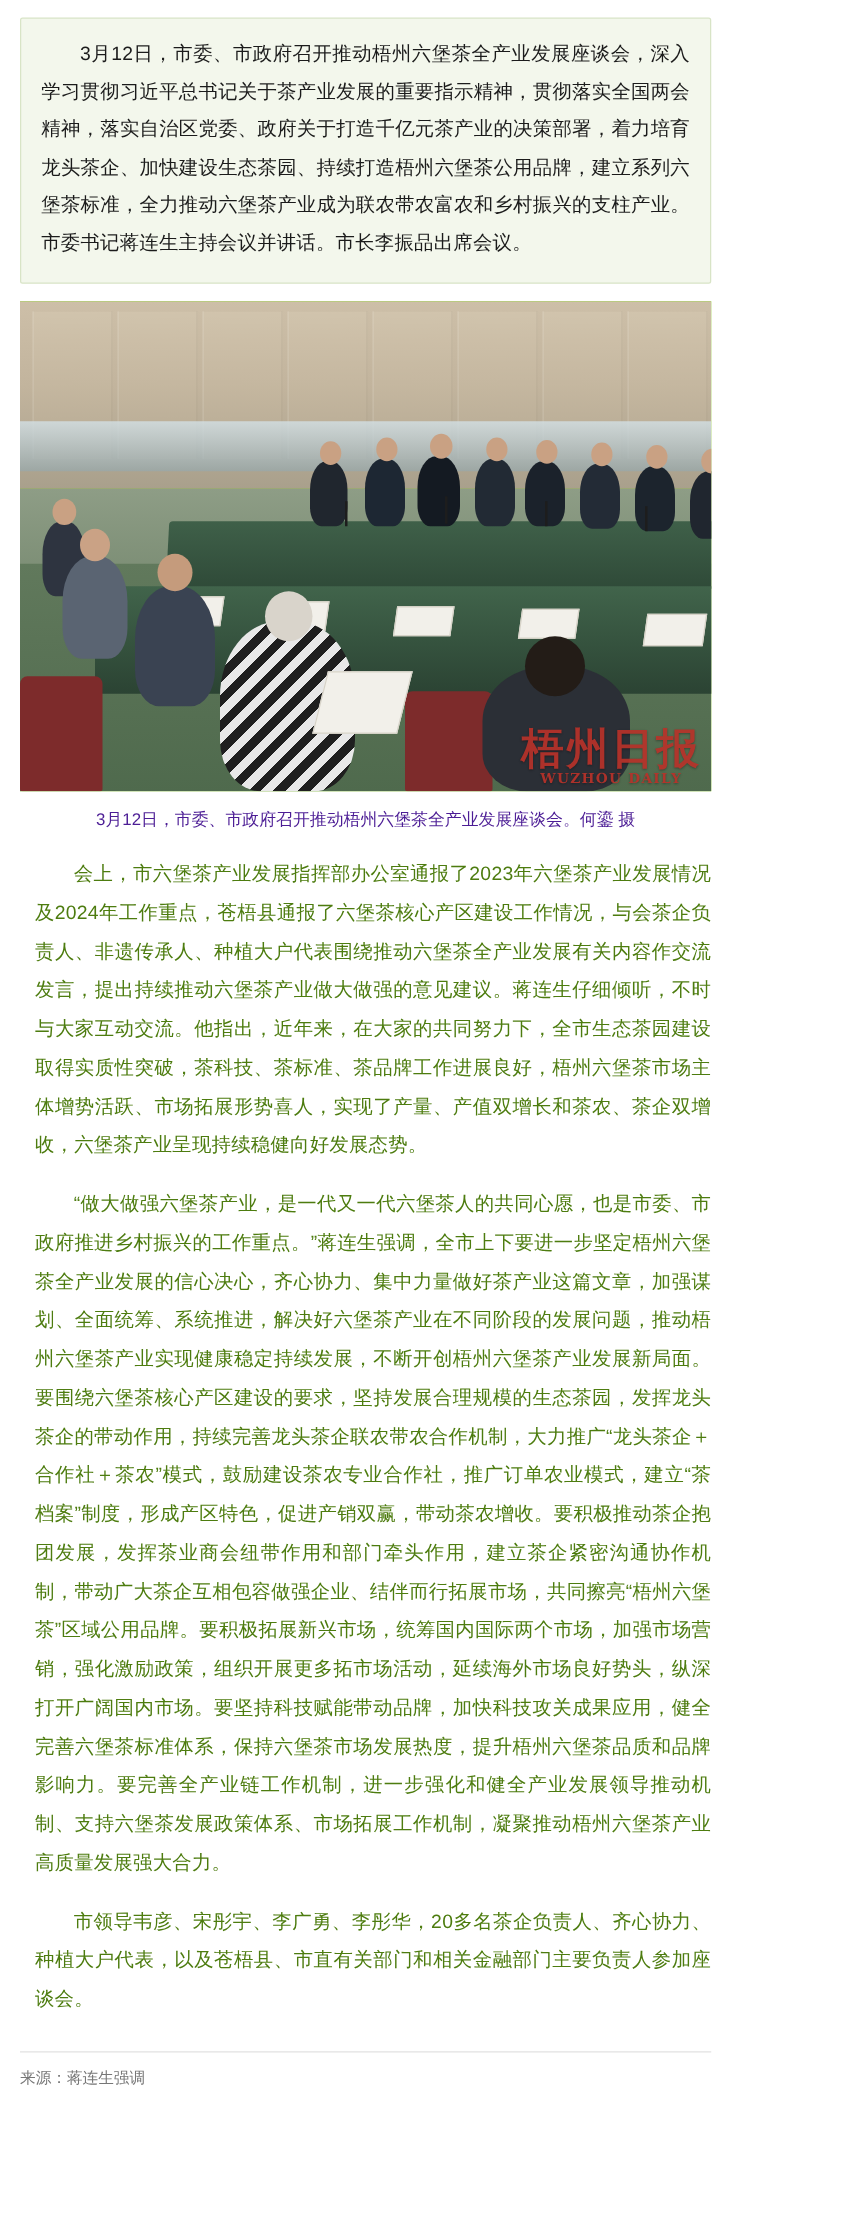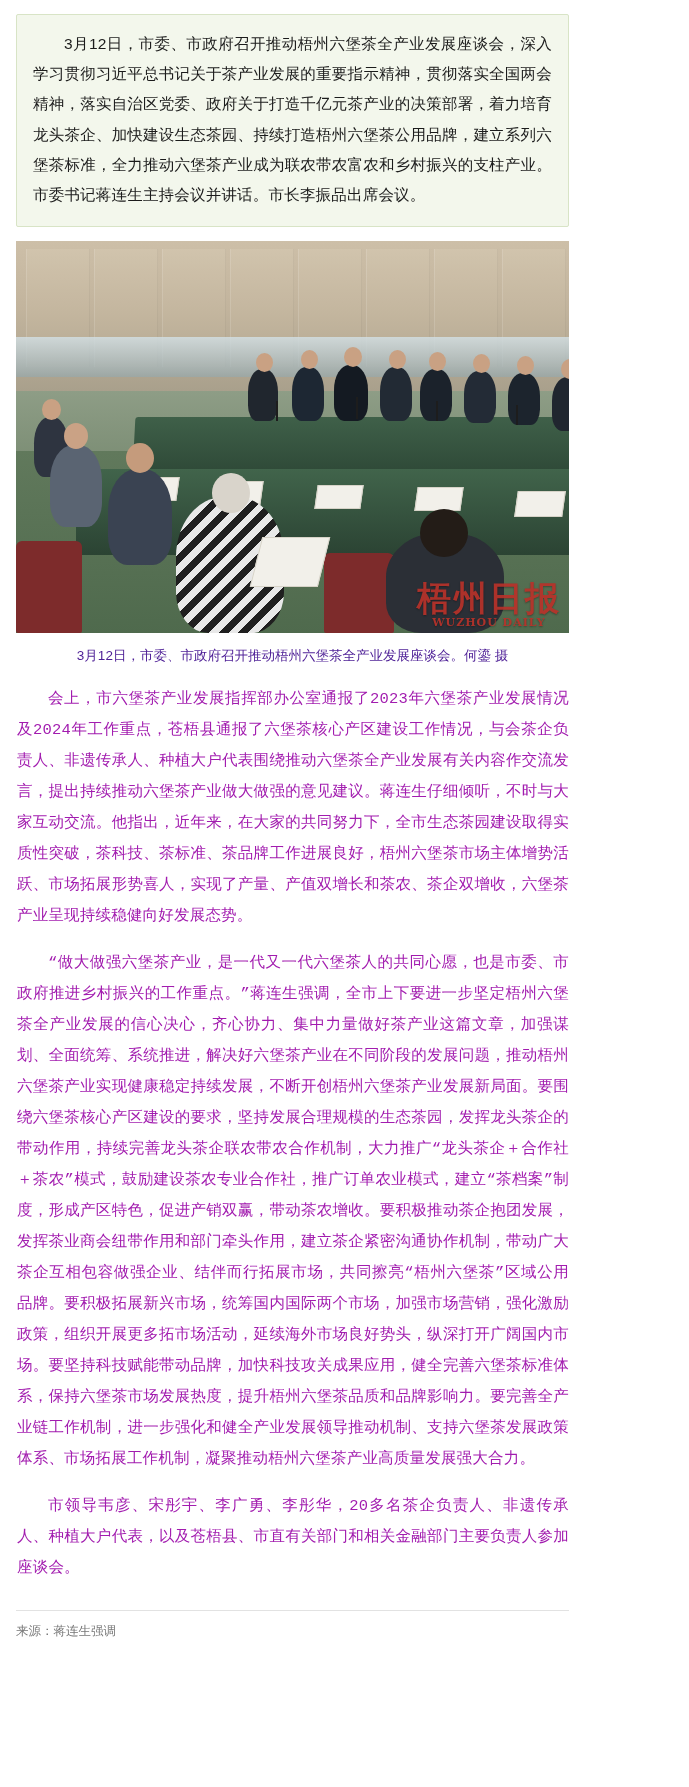--- a/index.html
+++ b/index.html
@@ -133,28 +133,27 @@
     margin-top: -6px;
   }
   .caption {
     margin-top: 12px;
     font-size: 13.5px;
     color: #4c1d95;
     line-height: 1.7;
     text-align: center;
   }
   .body-text p {
-    margin: 16px 0 0 1px;
+    margin: 16px 0 0 12px;
     font-size: 15.5px;
     line-height: 2.0;
-    color: #a21caf;
+    color: #4d7c0f;
     text-align: justify;
     text-indent: 2em;
     letter-spacing: 0.2px;
-    font-family: Liberation Mono, monospace;
   }
   .source {
     margin-top: 26px;
     padding-top: 12px;
     border-top: 1px solid #e2e2e2;
     font-size: 12.5px;
     color: #777;
   }
 </style>
 </head>
@@ -233,18 +232,18 @@
       <span>梧州日报</span>
       <span class="sub">WUZHOU DAILY</span>
     </div>
   </div>
 
   <div class="caption">3月12日，市委、市政府召开推动梧州六堡茶全产业发展座谈会。何鎏 摄</div>
 
   <div class="body-text">
     <p>会上，市六堡茶产业发展指挥部办公室通报了2023年六堡茶产业发展情况及2024年工作重点，苍梧县通报了六堡茶核心产区建设工作情况，与会茶企负责人、非遗传承人、种植大户代表围绕推动六堡茶全产业发展有关内容作交流发言，提出持续推动六堡茶产业做大做强的意见建议。蒋连生仔细倾听，不时与大家互动交流。他指出，近年来，在大家的共同努力下，全市生态茶园建设取得实质性突破，茶科技、茶标准、茶品牌工作进展良好，梧州六堡茶市场主体增势活跃、市场拓展形势喜人，实现了产量、产值双增长和茶农、茶企双增收，六堡茶产业呈现持续稳健向好发展态势。</p>
     <p>“做大做强六堡茶产业，是一代又一代六堡茶人的共同心愿，也是市委、市政府推进乡村振兴的工作重点。”蒋连生强调，全市上下要进一步坚定梧州六堡茶全产业发展的信心决心，齐心协力、集中力量做好茶产业这篇文章，加强谋划、全面统筹、系统推进，解决好六堡茶产业在不同阶段的发展问题，推动梧州六堡茶产业实现健康稳定持续发展，不断开创梧州六堡茶产业发展新局面。要围绕六堡茶核心产区建设的要求，坚持发展合理规模的生态茶园，发挥龙头茶企的带动作用，持续完善龙头茶企联农带农合作机制，大力推广“龙头茶企＋合作社＋茶农”模式，鼓励建设茶农专业合作社，推广订单农业模式，建立“茶档案”制度，形成产区特色，促进产销双赢，带动茶农增收。要积极推动茶企抱团发展，发挥茶业商会纽带作用和部门牵头作用，建立茶企紧密沟通协作机制，带动广大茶企互相包容做强企业、结伴而行拓展市场，共同擦亮“梧州六堡茶”区域公用品牌。要积极拓展新兴市场，统筹国内国际两个市场，加强市场营销，强化激励政策，组织开展更多拓市场活动，延续海外市场良好势头，纵深打开广阔国内市场。要坚持科技赋能带动品牌，加快科技攻关成果应用，健全完善六堡茶标准体系，保持六堡茶市场发展热度，提升梧州六堡茶品质和品牌影响力。要完善全产业链工作机制，进一步强化和健全产业发展领导推动机制、支持六堡茶发展政策体系、市场拓展工作机制，凝聚推动梧州六堡茶产业高质量发展强大合力。</p>
-    <p>市领导韦彦、宋彤宇、李广勇、李彤华，20多名茶企负责人、非遗传承人、种植大户代表，以及苍梧县、市直有关部门和相关金融部门主要负责人参加座谈会。</p>
+    <p>市领导韦彦、宋彤宇、李广勇、李彤华，20多名茶企负责人、齐心协力、种植大户代表，以及苍梧县、市直有关部门和相关金融部门主要负责人参加座谈会。</p>
   </div>
 
   <div class="source">来源：蒋连生强调</div>
 
 </div>
 
 </body></html>

